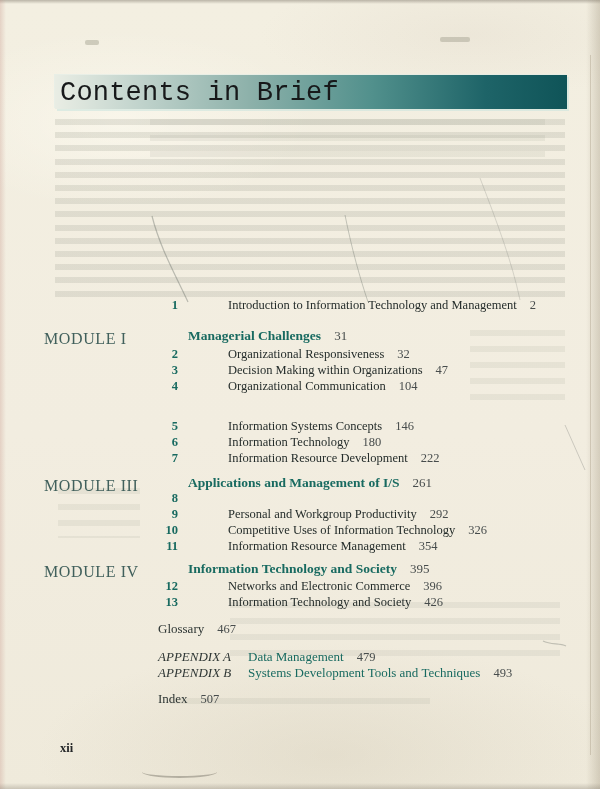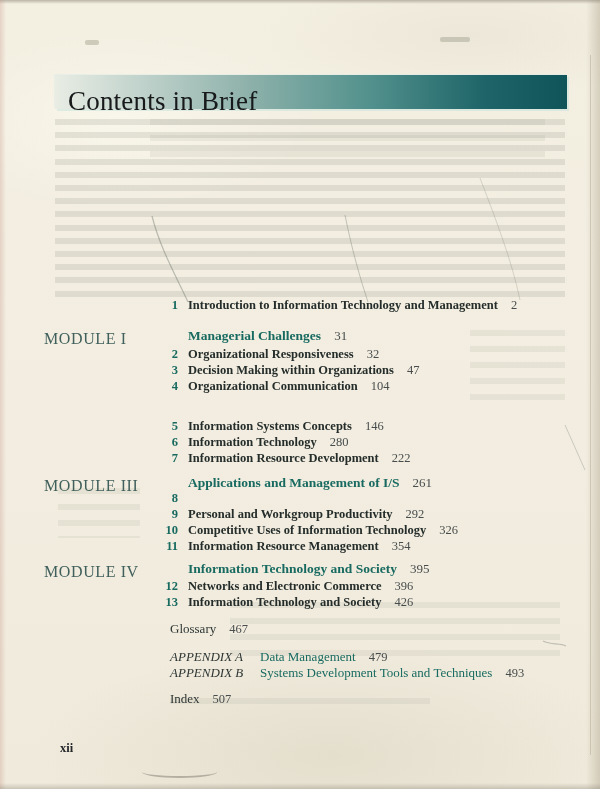--- a/index.html
+++ b/index.html
@@ -38,36 +38,36 @@
   .pencil{position:absolute;left:142px;top:766px;width:75px;height:10px;
     border-bottom:2px solid rgba(112,108,98,.45);border-radius:50%;filter:blur(.4px);}
 
   
   .title-band{
     position:absolute;left:55px;top:75px;width:512px;height:34px;
     background:linear-gradient(90deg,#e9ede4 0%,#c2d4cd 16%,#8db1aa 38%,#51908c 62%,#1e6468 84%,var(--teal-dark,#0f5458) 100%);
     box-shadow:2px 2px 0 rgba(201,227,223,.55), -1px -1px 0 rgba(220,236,232,.5);
   }
   .title-band h1{
-    margin:8px;padding:3px 0 0 5px;
+    margin:0;padding:3px 0 0 5px;
     font-size:27px;font-weight:normal;letter-spacing:.2px;
-    color:#17191a;font-family:Liberation Serif, serif;
+    color:#17191a;font-family:Liberation Mono, monospace;
   }
 
   
   .row{position:absolute;left:0;width:100%;height:18px;white-space:nowrap;}
   .num{position:absolute;left:118px;width:60px;text-align:right;
        font-weight:bold;font-size:12.5px;color:var(--teal-text,#186a60);}
   .entry{position:absolute;left:188px;font-size:12.5px;}
-  .ct{font-weight:bold;color:#252d2b;}
+  .ct{font-weight:normal;color:#252d2b;margin-left:40px;}
   .pg{margin-left:13px;color:#474c4c;font-weight:normal;font-size:12.5px;}
   .module .mlabel{position:absolute;left:44px;top:2px;font-size:16px;letter-spacing:.6px;color:#41605c;}
   .module .mt{font-weight:bold;font-size:13.5px;color:var(--teal-text,#186a60);}
   .module .pg{font-size:13px;}
-  .back .entry{left:170px;font-size:13px;}
+  .back .entry{left:158px;font-size:13px;}
   .blabel{color:#2e3634;}
   .app .blabel{display:inline-block;width:73px;font-style:italic;}
   .at{color:var(--teal-text,#186a60);margin-left:17px;}
   .folio{position:absolute;left:60px;top:741px;font-weight:bold;font-size:12.5px;color:#26282a;}
   .scratches{position:absolute;left:0;top:0;pointer-events:none;}
 </style>
 </head>
 <body>
 
 <div class="page">
@@ -121,21 +121,21 @@
     <span class="num">4</span>
     <span class="entry"><span class="ct">Organizational Communication</span><span class="pg">104</span></span>
   </div>
 
   <div class="row ch" style="top:419px">
     <span class="num">5</span>
     <span class="entry"><span class="ct">Information Systems Concepts</span><span class="pg">146</span></span>
   </div>
   <div class="row ch" style="top:435px">
     <span class="num">6</span>
-    <span class="entry"><span class="ct">Information Technology</span><span class="pg">280</span></span>
+    <span class="entry"><span class="ct">Information Technology</span><span class="pg">180</span></span>
   </div>
   <div class="row ch" style="top:451px">
     <span class="num">7</span>
     <span class="entry"><span class="ct">Information Resource Development</span><span class="pg">222</span></span>
   </div>
 
   <div class="row module" style="top:475px">
     <span class="mlabel">MODULE III</span>
     <span class="entry"><span class="mt">Applications and Management of I/S</span><span class="pg">261</span></span>
   </div>

